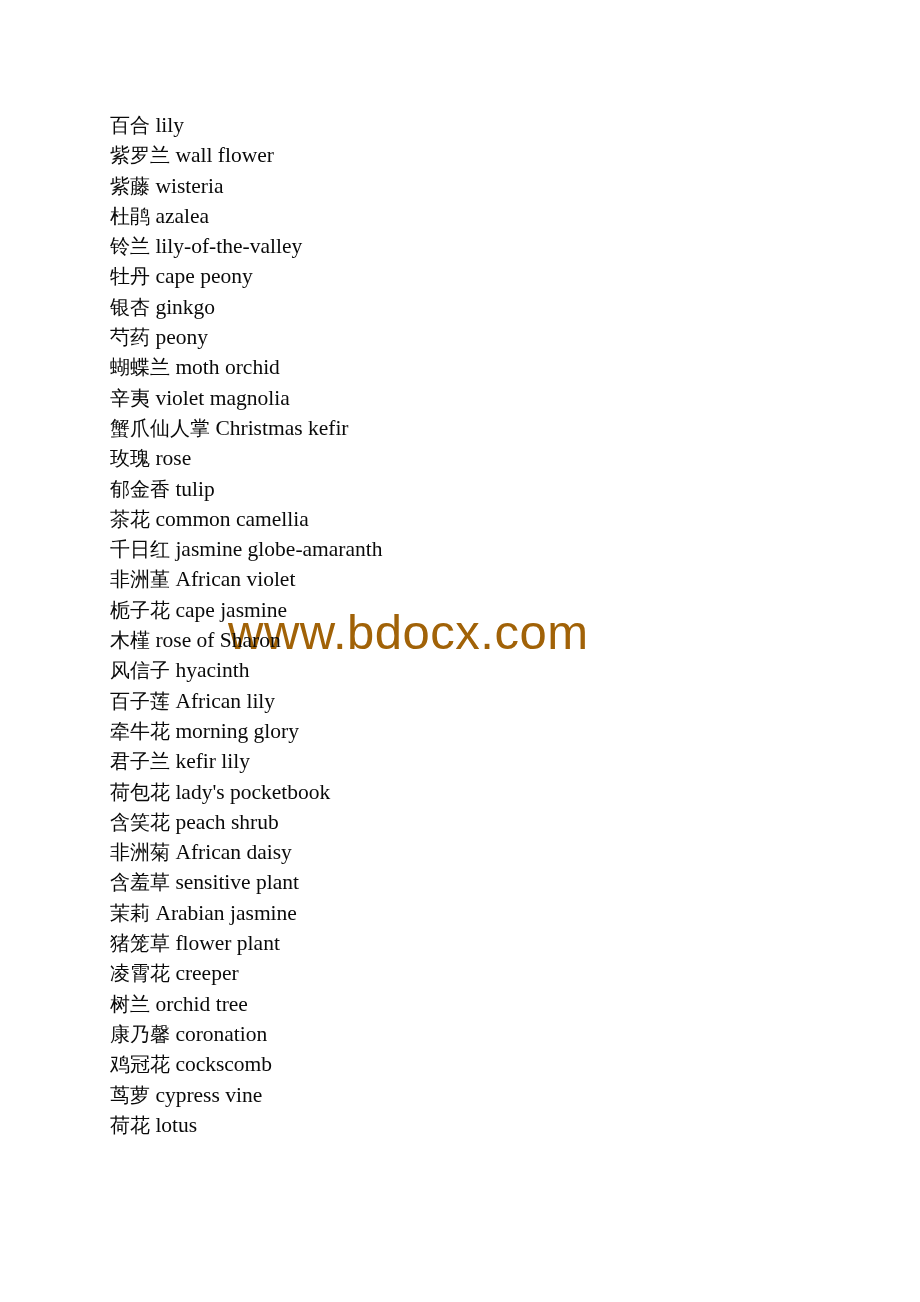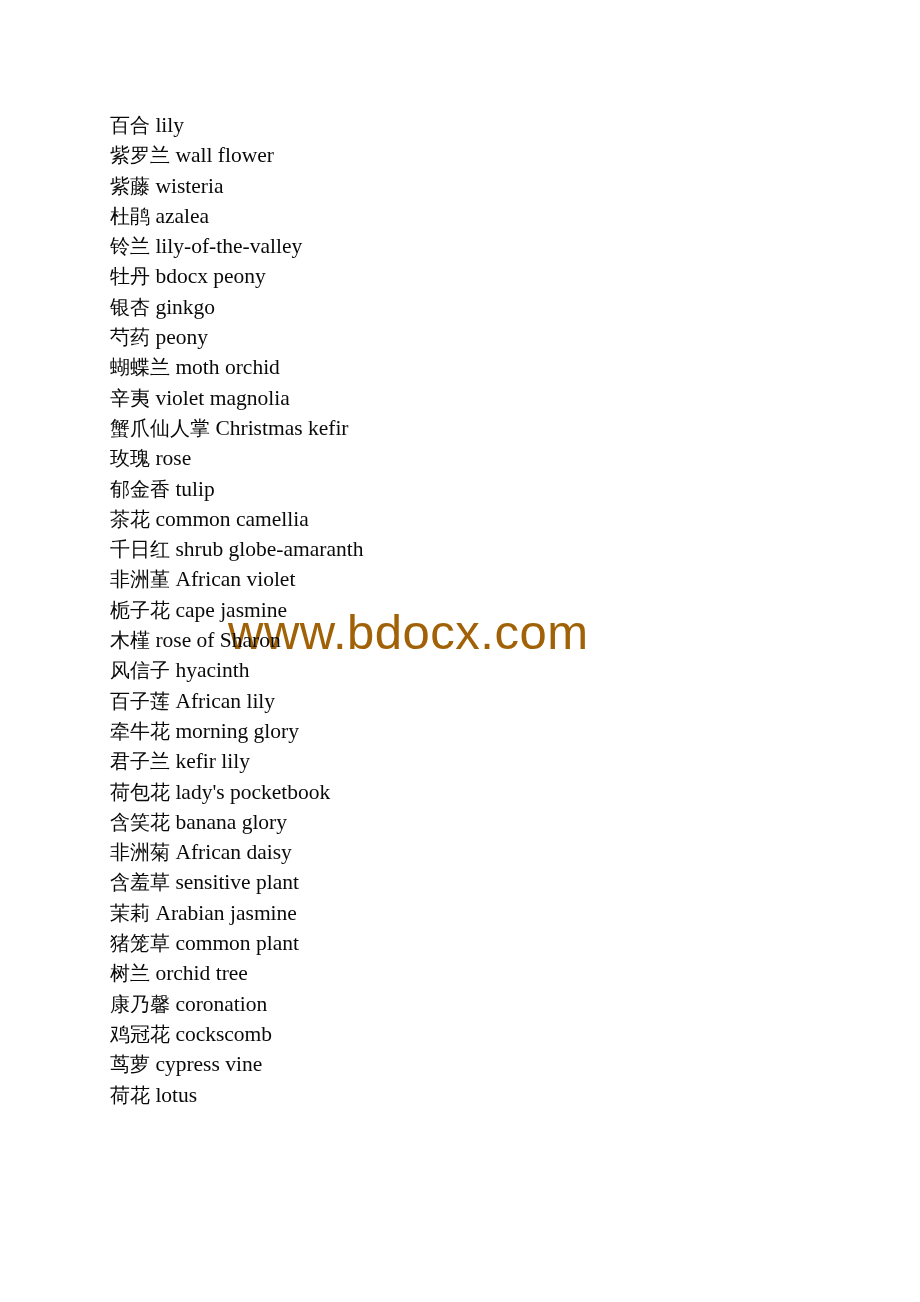--- a/index.html
+++ b/index.html
@@ -79,43 +79,44 @@
 <div id="page">
 
   <div id="watermark">www.bdocx.com</div>
 
   <div id="content">
       <div class="entry-line"><span class="cn">百合</span> <span class="en">lily</span></div>
       <div class="entry-line"><span class="cn">紫罗兰</span> <span class="en">wall flower</span></div>
       <div class="entry-line"><span class="cn">紫藤</span> <span class="en">wisteria</span></div>
       <div class="entry-line"><span class="cn">杜鹃</span> <span class="en">azalea</span></div>
       <div class="entry-line"><span class="cn">铃兰</span> <span class="en">lily-of-the-valley</span></div>
-      <div class="entry-line"><span class="cn">牡丹</span> <span class="en">bdocx peony</span></div>
+      <div class="entry-line"><span class="cn">牡丹</span> <span class="en">cape peony</span></div>
       <div class="entry-line"><span class="cn">银杏</span> <span class="en">ginkgo</span></div>
       <div class="entry-line"><span class="cn">芍药</span> <span class="en">peony</span></div>
       <div class="entry-line"><span class="cn">蝴蝶兰</span> <span class="en">moth orchid</span></div>
       <div class="entry-line"><span class="cn">辛夷</span> <span class="en">violet magnolia</span></div>
       <div class="entry-line"><span class="cn">蟹爪仙人掌</span> <span class="en">Christmas kefir</span></div>
       <div class="entry-line"><span class="cn">玫瑰</span> <span class="en">rose</span></div>
       <div class="entry-line"><span class="cn">郁金香</span> <span class="en">tulip</span></div>
       <div class="entry-line"><span class="cn">茶花</span> <span class="en">common camellia</span></div>
-      <div class="entry-line"><span class="cn">千日红</span> <span class="en">shrub globe-amaranth</span></div>
+      <div class="entry-line"><span class="cn">千日红</span> <span class="en">jasmine globe-amaranth</span></div>
       <div class="entry-line"><span class="cn">非洲堇</span> <span class="en">African violet</span></div>
       <div class="entry-line"><span class="cn">栀子花</span> <span class="en">cape jasmine</span></div>
       <div class="entry-line"><span class="cn">木槿</span> <span class="en">rose of Sharon</span></div>
       <div class="entry-line"><span class="cn">风信子</span> <span class="en">hyacinth</span></div>
       <div class="entry-line"><span class="cn">百子莲</span> <span class="en">African lily</span></div>
       <div class="entry-line"><span class="cn">牵牛花</span> <span class="en">morning glory</span></div>
       <div class="entry-line"><span class="cn">君子兰</span> <span class="en">kefir lily</span></div>
       <div class="entry-line"><span class="cn">荷包花</span> <span class="en">lady's pocketbook</span></div>
-      <div class="entry-line"><span class="cn">含笑花</span> <span class="en">banana glory</span></div>
+      <div class="entry-line"><span class="cn">含笑花</span> <span class="en">peach shrub</span></div>
       <div class="entry-line"><span class="cn">非洲菊</span> <span class="en">African daisy</span></div>
       <div class="entry-line"><span class="cn">含羞草</span> <span class="en">sensitive plant</span></div>
       <div class="entry-line"><span class="cn">茉莉</span> <span class="en">Arabian jasmine</span></div>
-      <div class="entry-line"><span class="cn">猪笼草</span> <span class="en">common plant</span></div>
+      <div class="entry-line"><span class="cn">猪笼草</span> <span class="en">flower plant</span></div>
+      <div class="entry-line"><span class="cn">凌霄花</span> <span class="en">creeper</span></div>
       <div class="entry-line"><span class="cn">树兰</span> <span class="en">orchid tree</span></div>
       <div class="entry-line"><span class="cn">康乃馨</span> <span class="en">coronation</span></div>
       <div class="entry-line"><span class="cn">鸡冠花</span> <span class="en">cockscomb</span></div>
       <div class="entry-line"><span class="cn">茑萝</span> <span class="en">cypress vine</span></div>
       <div class="entry-line"><span class="cn">荷花</span> <span class="en">lotus</span></div>
     </div>
 
 </div>
 
 </body></html>

